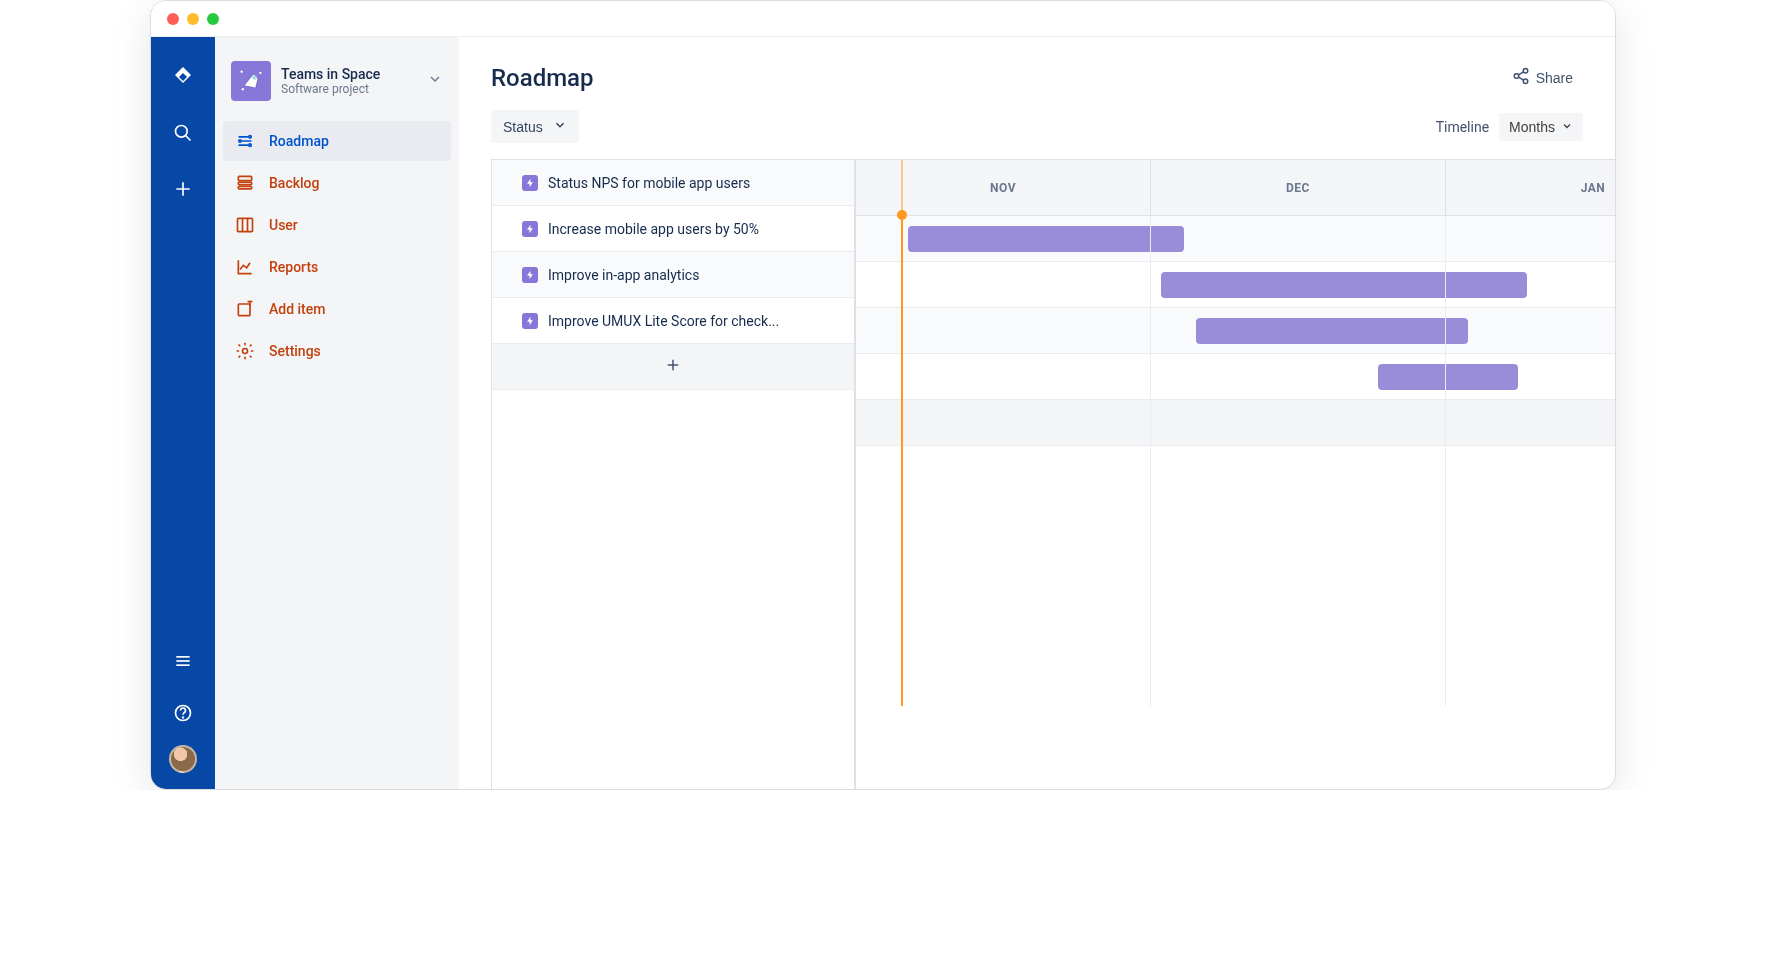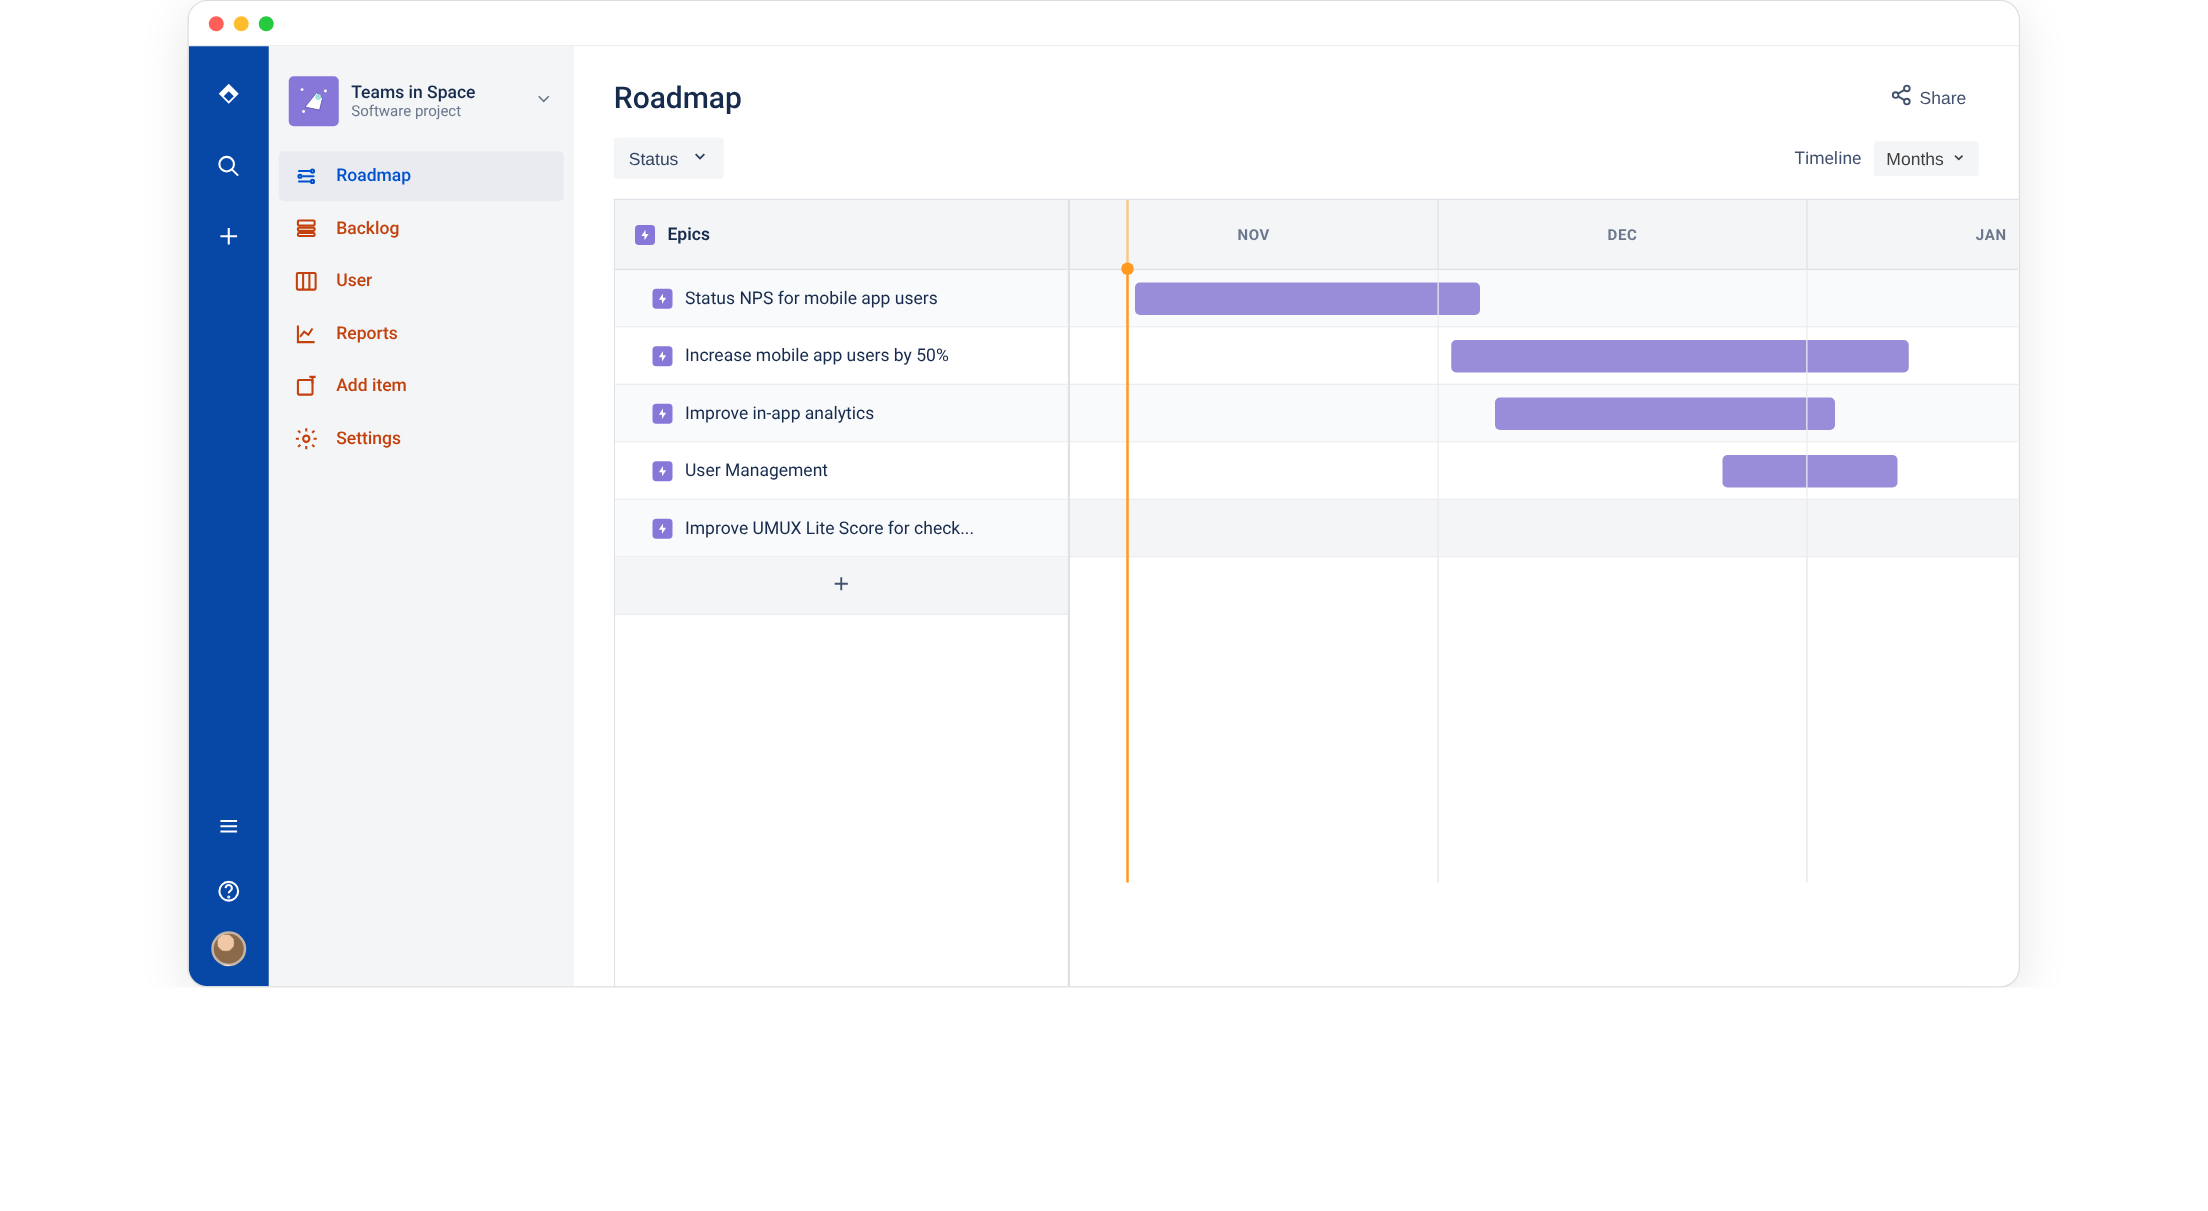--- a/index.html
+++ b/index.html
@@ -254,28 +254,20 @@
               <span><svg width="12" height="12" viewBox="0 0 24 24" fill="none" stroke="currentColor" stroke-width="2.5">
                     <polyline points="6 9 12 15 18 9"></polyline>
                   </svg></span>
             </button>
           </div>
         </div>
       </div>
 
       <div class="roadmap">
         <div class="epic-col">
-          <div class="epic-header">
-            <span class="epic-icon-sq">
-                <svg width="10" height="10" viewBox="0 0 24 24" fill="#fff">
-                  <path d="M13 2 L5 14 L11 14 L11 22 L19 10 L13 10 Z"></path>
-                </svg>
-              </span>
-            <span>Epics</span>
-          </div>
           <div id="epic-list">
               <div class="epic-row">
                 <span class="epic-icon-sq">
                   <svg width="10" height="10" viewBox="0 0 24 24" fill="#fff">
                     <path d="M13 2 L5 14 L11 14 L11 22 L19 10 L13 10 Z"></path>
                   </svg>
                 </span>
                 <span class="title">Status NPS for mobile app users</span>
               </div>
               <div class="epic-row">
@@ -286,28 +278,20 @@
                 </span>
                 <span class="title">Increase mobile app users by 50%</span>
               </div>
               <div class="epic-row">
                 <span class="epic-icon-sq">
                   <svg width="10" height="10" viewBox="0 0 24 24" fill="#fff">
                     <path d="M13 2 L5 14 L11 14 L11 22 L19 10 L13 10 Z"></path>
                   </svg>
                 </span>
                 <span class="title">Improve in-app analytics</span>
-              </div>
-              <div class="epic-row">
-                <span class="epic-icon-sq">
-                  <svg width="10" height="10" viewBox="0 0 24 24" fill="#fff">
-                    <path d="M13 2 L5 14 L11 14 L11 22 L19 10 L13 10 Z"></path>
-                  </svg>
-                </span>
-                <span class="title">User Management</span>
               </div>
               <div class="epic-row">
                 <span class="epic-icon-sq">
                   <svg width="10" height="10" viewBox="0 0 24 24" fill="#fff">
                     <path d="M13 2 L5 14 L11 14 L11 22 L19 10 L13 10 Z"></path>
                   </svg>
                 </span>
                 <span class="title">Improve UMUX Lite Score for check...</span>
               </div>
             </div>

